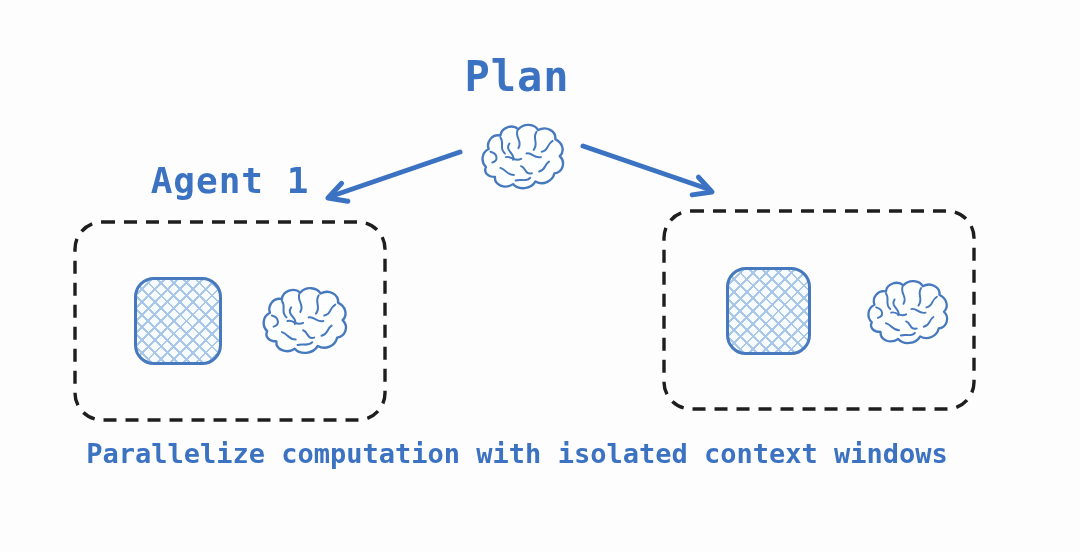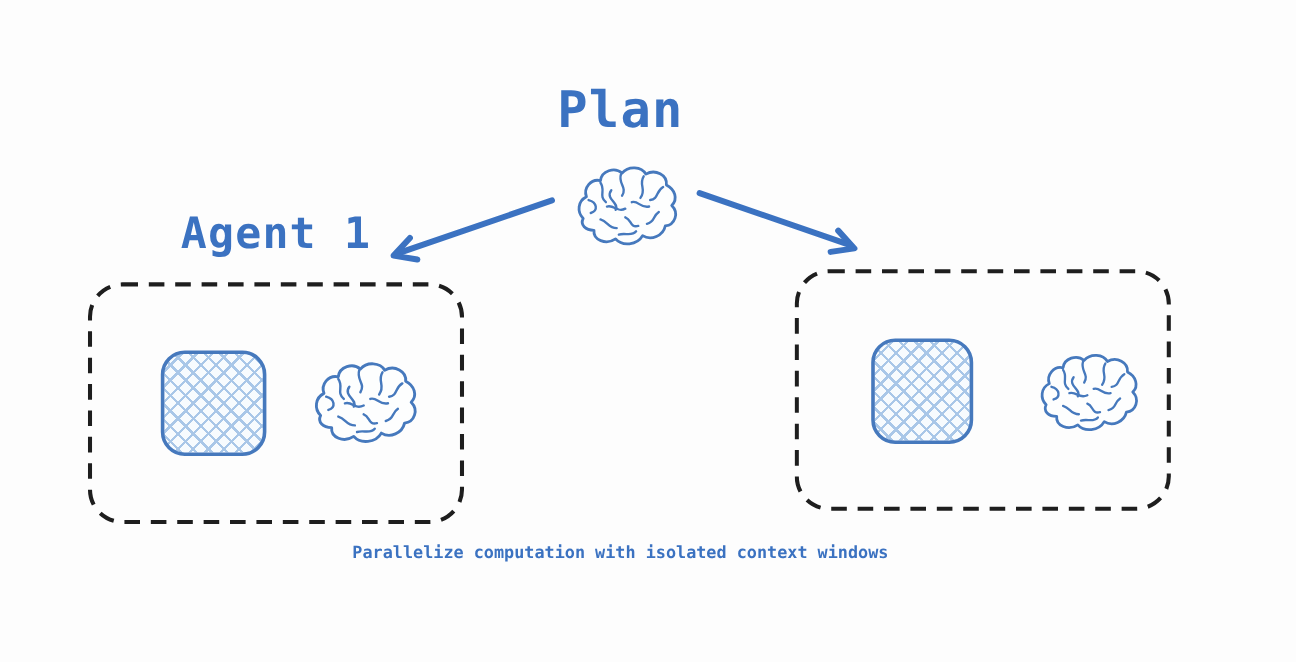--- a/index.html
+++ b/index.html
@@ -10,35 +10,35 @@
     --box-dash:#1e1e1e;
     --background:#fdfdfd;
   }
   html,body{margin:0;padding:0;}
   body{
     width:1080px;height:552px;
     background:var(--background);
     font-family:"DejaVu Sans Mono","Liberation Mono",monospace;
     overflow:hidden;position:relative;
   }
-  .canvas{position:absolute;inset:0;width:1080px;height:491px;margin-top:15px;}
+  .canvas{position:absolute;inset:0;width:1080px;height:491px;}
   .abs{position:absolute;}
   .label{
     color:var(--accent-blue);
     font-weight:700;
     white-space:nowrap;
     transform:translateX(-50%);
     letter-spacing:1px;
   }
   .plan-label{left:517px;top:52px;font-size:42px;}
   .agent-label{font-size:36px;}
   .agent1-label{left:230px;top:160px;}
   .agent2-label{left:815px;top:150px;}
   .caption{
-    left:517px;top:438px;font-size:14px;letter-spacing:0;
+    left:517px;top:438px;font-size:27px;letter-spacing:0;
   }
   svg{display:block;}
   .arrow-line{
     stroke:var(--accent-blue);stroke-width:5;stroke-linecap:round;fill:none;
   }
   .arrow-head{
     stroke:var(--accent-blue);stroke-width:5;stroke-linecap:round;
     stroke-linejoin:round;fill:none;
   }
   .dash-rect{

